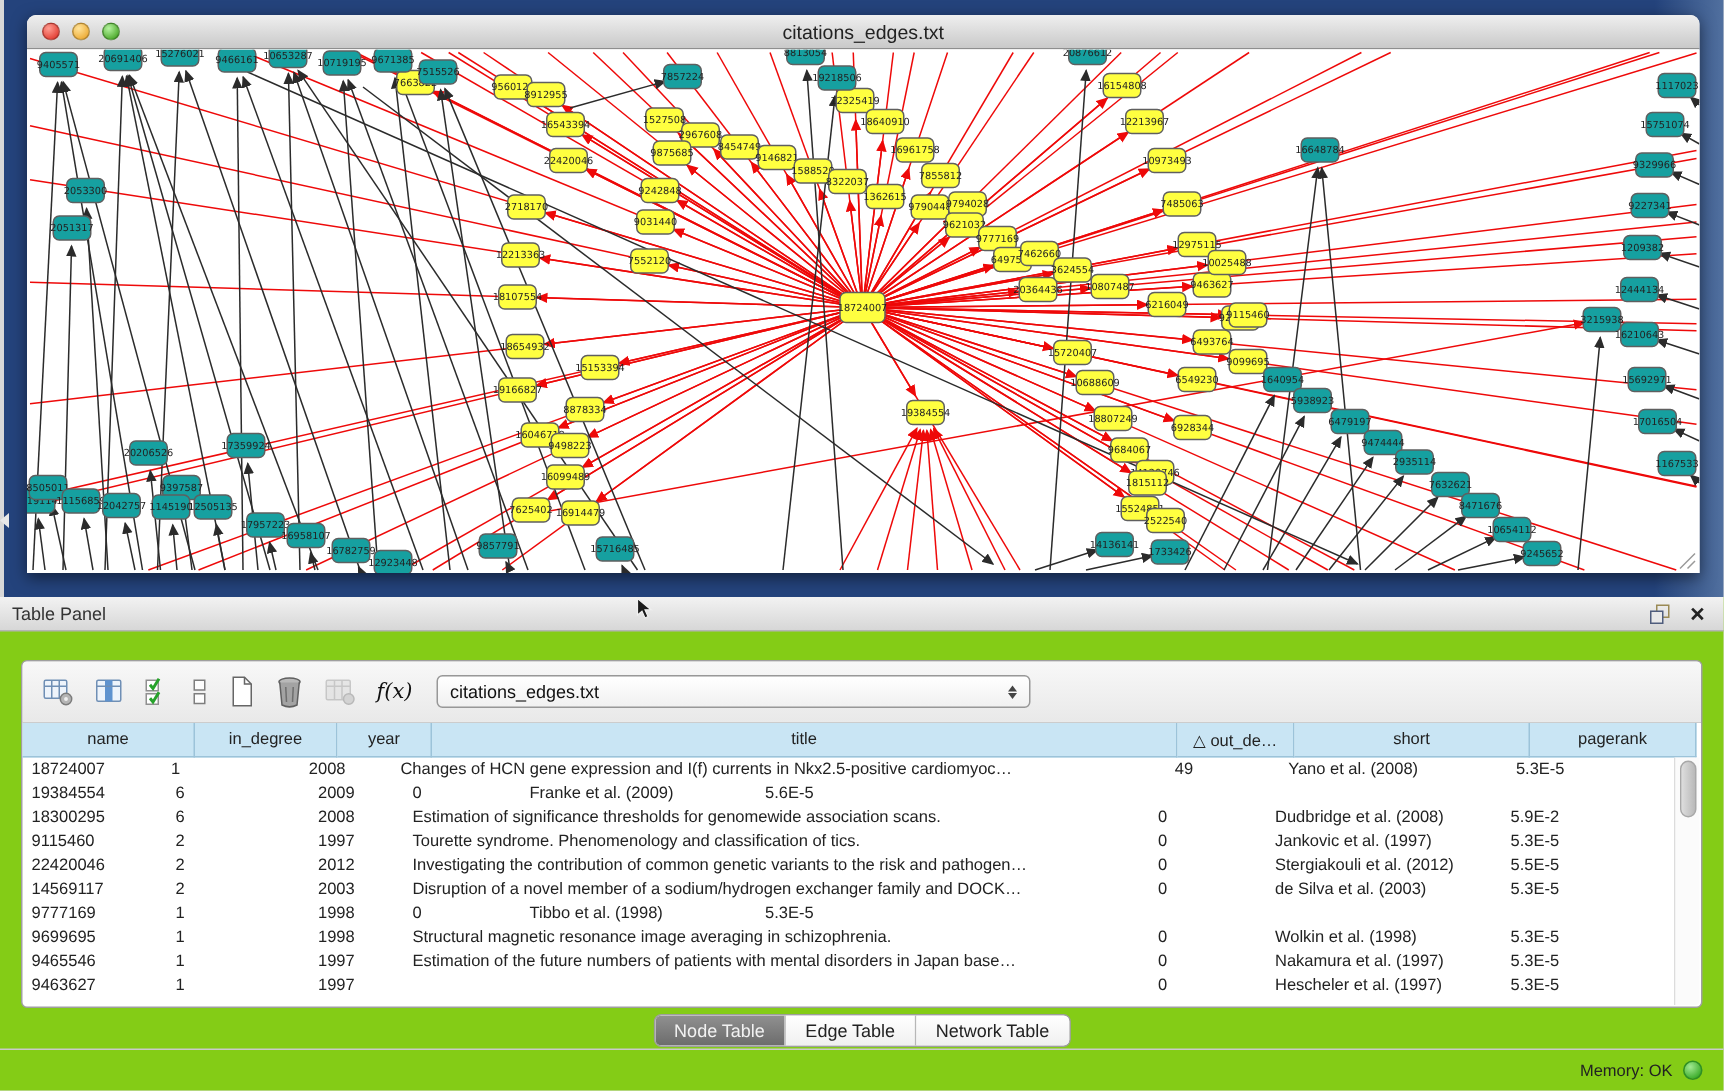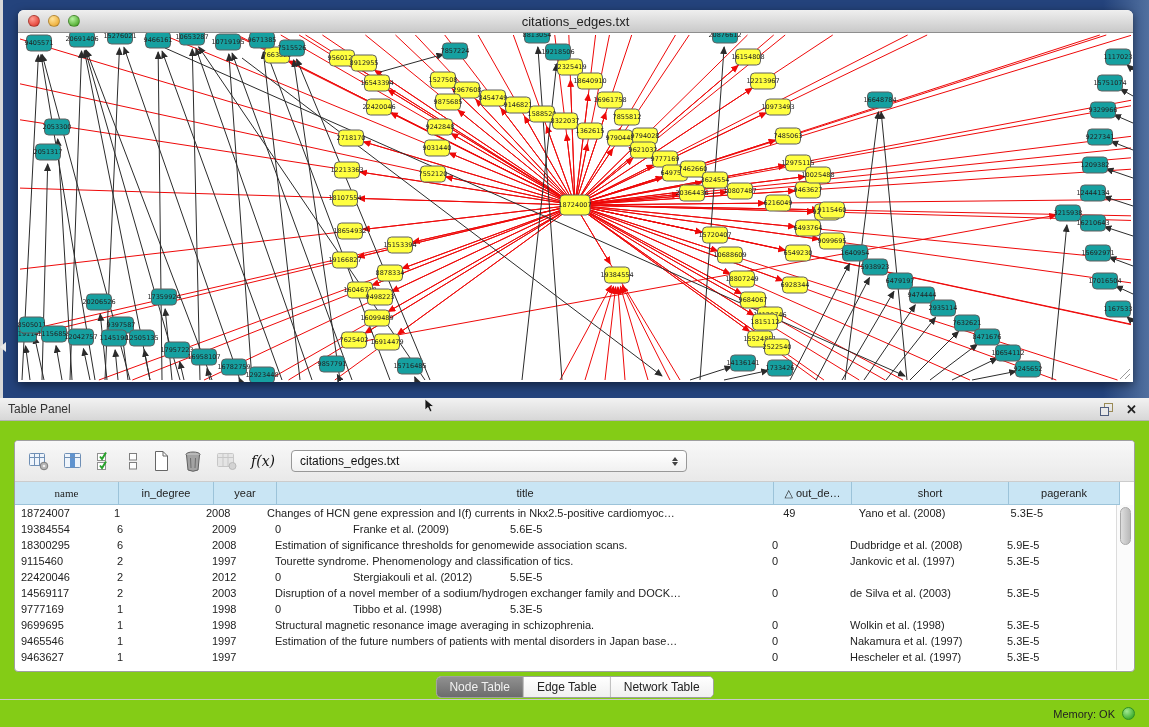--- a/index.html
+++ b/index.html
@@ -857,21 +857,21 @@
       <button class="combo">
         <span class="val">citations_edges.txt</span>
         <span class="spin">
             <i class="up"></i>
             <i class="dn"></i>
           </span>
       </button>
     </div>
 
     <div class="thead" id="thead">
-        <div class="th" style="width: 104px; font-family: Liberation Serif, serif;">name</div>
+        <div class="th" style="width: 115px;">name</div>
         <div class="th" style="width: 95px;">in_degree</div>
         <div class="th" style="width: 63px;">year</div>
         <div class="th" style="width: 497px;">title</div>
         <div class="th" style="width: 78px;">△ out_de…</div>
         <div class="th" style="width: 157px;">short</div>
         <div class="th" style="width: 111px;">pagerank</div>
       </div>
     <div class="rows" id="rows">
         <div class="trow">
           <div class="td" style="width: 96px;">18724007</div>
@@ -890,35 +890,36 @@
           <div class="td" style="width: 157px;">Franke et al. (2009)</div>
           <div class="td" style="width: 111px;">5.6E-5</div>
         </div>
         <div class="trow">
           <div class="td" style="width: 96px;">18300295</div>
           <div class="td" style="width: 95px;">6</div>
           <div class="td" style="width: 63px;">2008</div>
           <div class="td" style="width: 497px;">Estimation of significance thresholds for genomewide association scans.</div>
           <div class="td" style="width: 78px;">0</div>
           <div class="td" style="width: 157px;">Dudbridge et al. (2008)</div>
-          <div class="td" style="width: 111px;">5.9E-5</div>
+          <div class="td" style="width: 111px;">5.9E-2</div>
         </div>
         <div class="trow">
           <div class="td" style="width: 96px;">9115460</div>
           <div class="td" style="width: 95px;">2</div>
           <div class="td" style="width: 63px;">1997</div>
           <div class="td" style="width: 497px;">Tourette syndrome. Phenomenology and classification of tics.</div>
           <div class="td" style="width: 78px;">0</div>
           <div class="td" style="width: 157px;">Jankovic et al. (1997)</div>
           <div class="td" style="width: 111px;">5.3E-5</div>
         </div>
         <div class="trow">
           <div class="td" style="width: 96px;">22420046</div>
           <div class="td" style="width: 95px;">2</div>
           <div class="td" style="width: 63px;">2012</div>
+          <div class="td" style="width: 497px;">Investigating the contribution of common genetic variants to the risk and pathogen…</div>
           <div class="td" style="width: 78px;">0</div>
           <div class="td" style="width: 157px;">Stergiakouli et al. (2012)</div>
           <div class="td" style="width: 111px;">5.5E-5</div>
         </div>
         <div class="trow">
           <div class="td" style="width: 96px;">14569117</div>
           <div class="td" style="width: 95px;">2</div>
           <div class="td" style="width: 63px;">2003</div>
           <div class="td" style="width: 497px;">Disruption of a novel member of a sodium/hydrogen exchanger family and DOCK…</div>
           <div class="td" style="width: 78px;">0</div>

